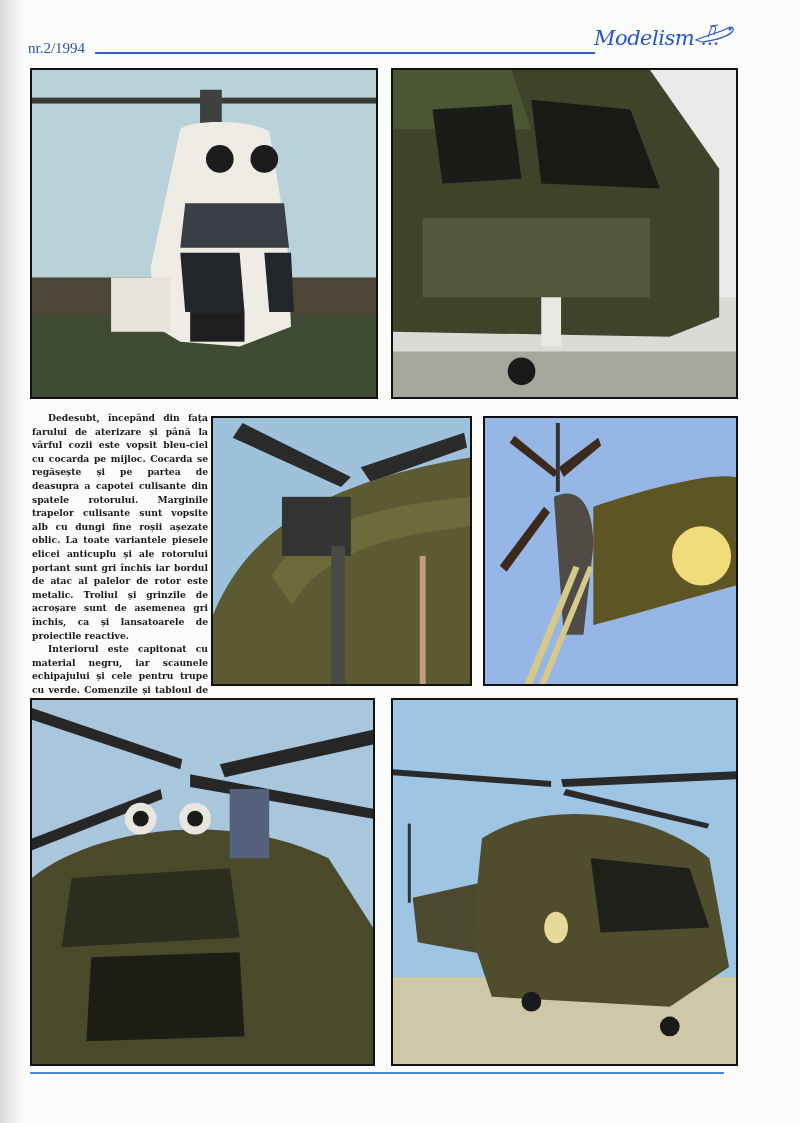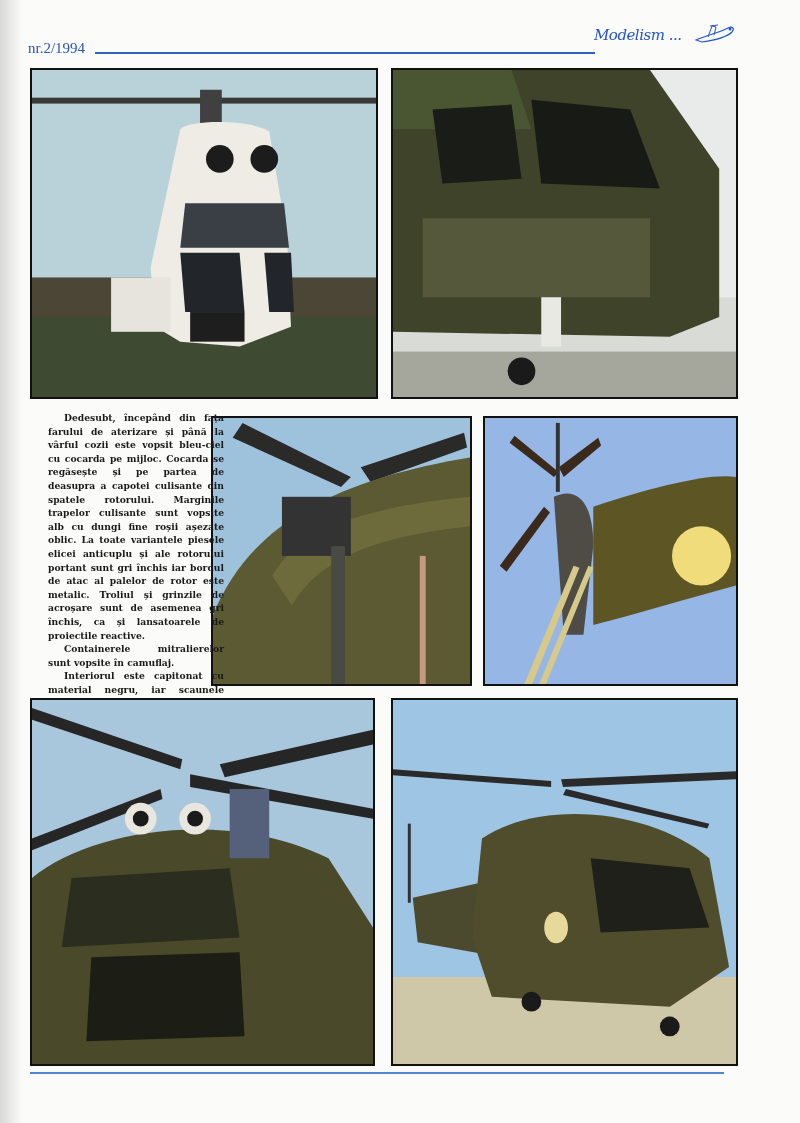--- a/index.html
+++ b/index.html
@@ -16,35 +16,34 @@
     position: absolute; left: 28px; top: 40px;
     font-family: "Liberation Serif", serif; font-size: 15px; color: #2a55b0;
   }
   .header-rule {
     position: absolute; left: 95px; top: 52px; width: 500px; height: 2px;
     background: #2f63c2;
   }
   .brand {
     position: absolute; left: 594px; top: 26px;
     font-family: "DejaVu Serif", serif; font-style: italic;
-    font-size: 15px; color: #2456c4; letter-spacing: -0.5px;
+    font-size: 21px; color: #2456c4; letter-spacing: -0.5px;
   }
   .brand-plane {
     position: absolute; left: 694px; top: 22px; width: 42px; height: 24px;
   }
   .photo {
     position: absolute; border: 2px solid #111; box-sizing: border-box; overflow: hidden;
   }
   .photo svg { width: 100%; height: 100%; display: block; }
   .article-text {
     position: absolute; left: 32px; top: 411px; width: 176px;
     font-family: "DejaVu Serif", serif; font-weight: bold;
     font-size: 9.2px; line-height: 13.6px; color: #1a1a1a;
     text-align: justify;
-    margin-left: 16px;
   }
   .article-text p { margin: 0; text-indent: 16px; }
   .footer-rule {
     position: absolute; left: 30px; top: 1072px; width: 694px; height: 2px;
     background: #4f86cf;
   }
   .page-number {
     position: absolute; left: 355px; top: 1126px;
     font-family: "Liberation Serif", serif; font-size: 14px; color: #3566b8;
   }
@@ -120,21 +119,20 @@
     <path d="M110 90 C170 70 230 55 255 60 L255 170 C200 185 150 200 110 210 Z" fill="#5e5524"></path>
     <ellipse cx="220" cy="140" rx="30" ry="30" fill="#f0dc7a"></ellipse>
     <path d="M70 80 C90 70 110 80 110 130 L100 220 L80 220 Z" fill="#4e4c44"></path>
     <path d="M40 270 L90 150 L96 152 L48 270 Z" fill="#d7c98a"></path>
     <path d="M55 270 L105 150 L110 152 L62 270 Z" fill="#d7c98a"></path>
   </svg>
 </div>
 
 <div class="article-text">
   <p>Dedesubt, începând din fața farului de aterizare și până la vârful cozii este vopsit bleu-ciel cu cocarda pe mijloc. Cocarda se regăsește și pe partea de deasupra a capotei culisante din spatele rotorului. Marginile trapelor culisante sunt vopsite alb cu dungi fine roșii așezate oblic. La toate variantele piesele elicei anticuplu și ale rotorului portant sunt gri închis iar bordul de atac al palelor de rotor este metalic. Troliul și grinzile de acroșare sunt de asemenea gri închis, ca și lansatoarele de proiectile reactive.</p>
-  <p>Containerele mitralierelor sunt vopsite în camuflaj.</p>
   <p>Interiorul este capitonat cu material negru, iar scaunele echipajului și cele pentru trupe cu verde. Comenzile și tabloul de bord sunt albastru închis.</p>
 </div>
 
 <div class="photo" style="left:30px;top:698px;width:345px;height:368px;">
   <svg viewBox="0 0 345 368" preserveAspectRatio="none">
     <rect width="345" height="368" fill="#a8c6dc"></rect>
     <path d="M0 20 L150 70 L152 60 L0 8 Z" fill="#262626"></path>
     <path d="M190 65 L345 30 L345 45 L195 78 Z" fill="#262626"></path>
     <path d="M160 75 L345 110 L345 120 L160 88 Z" fill="#262626"></path>
     <path d="M0 140 L130 90 L132 100 L0 152 Z" fill="#262626"></path>

